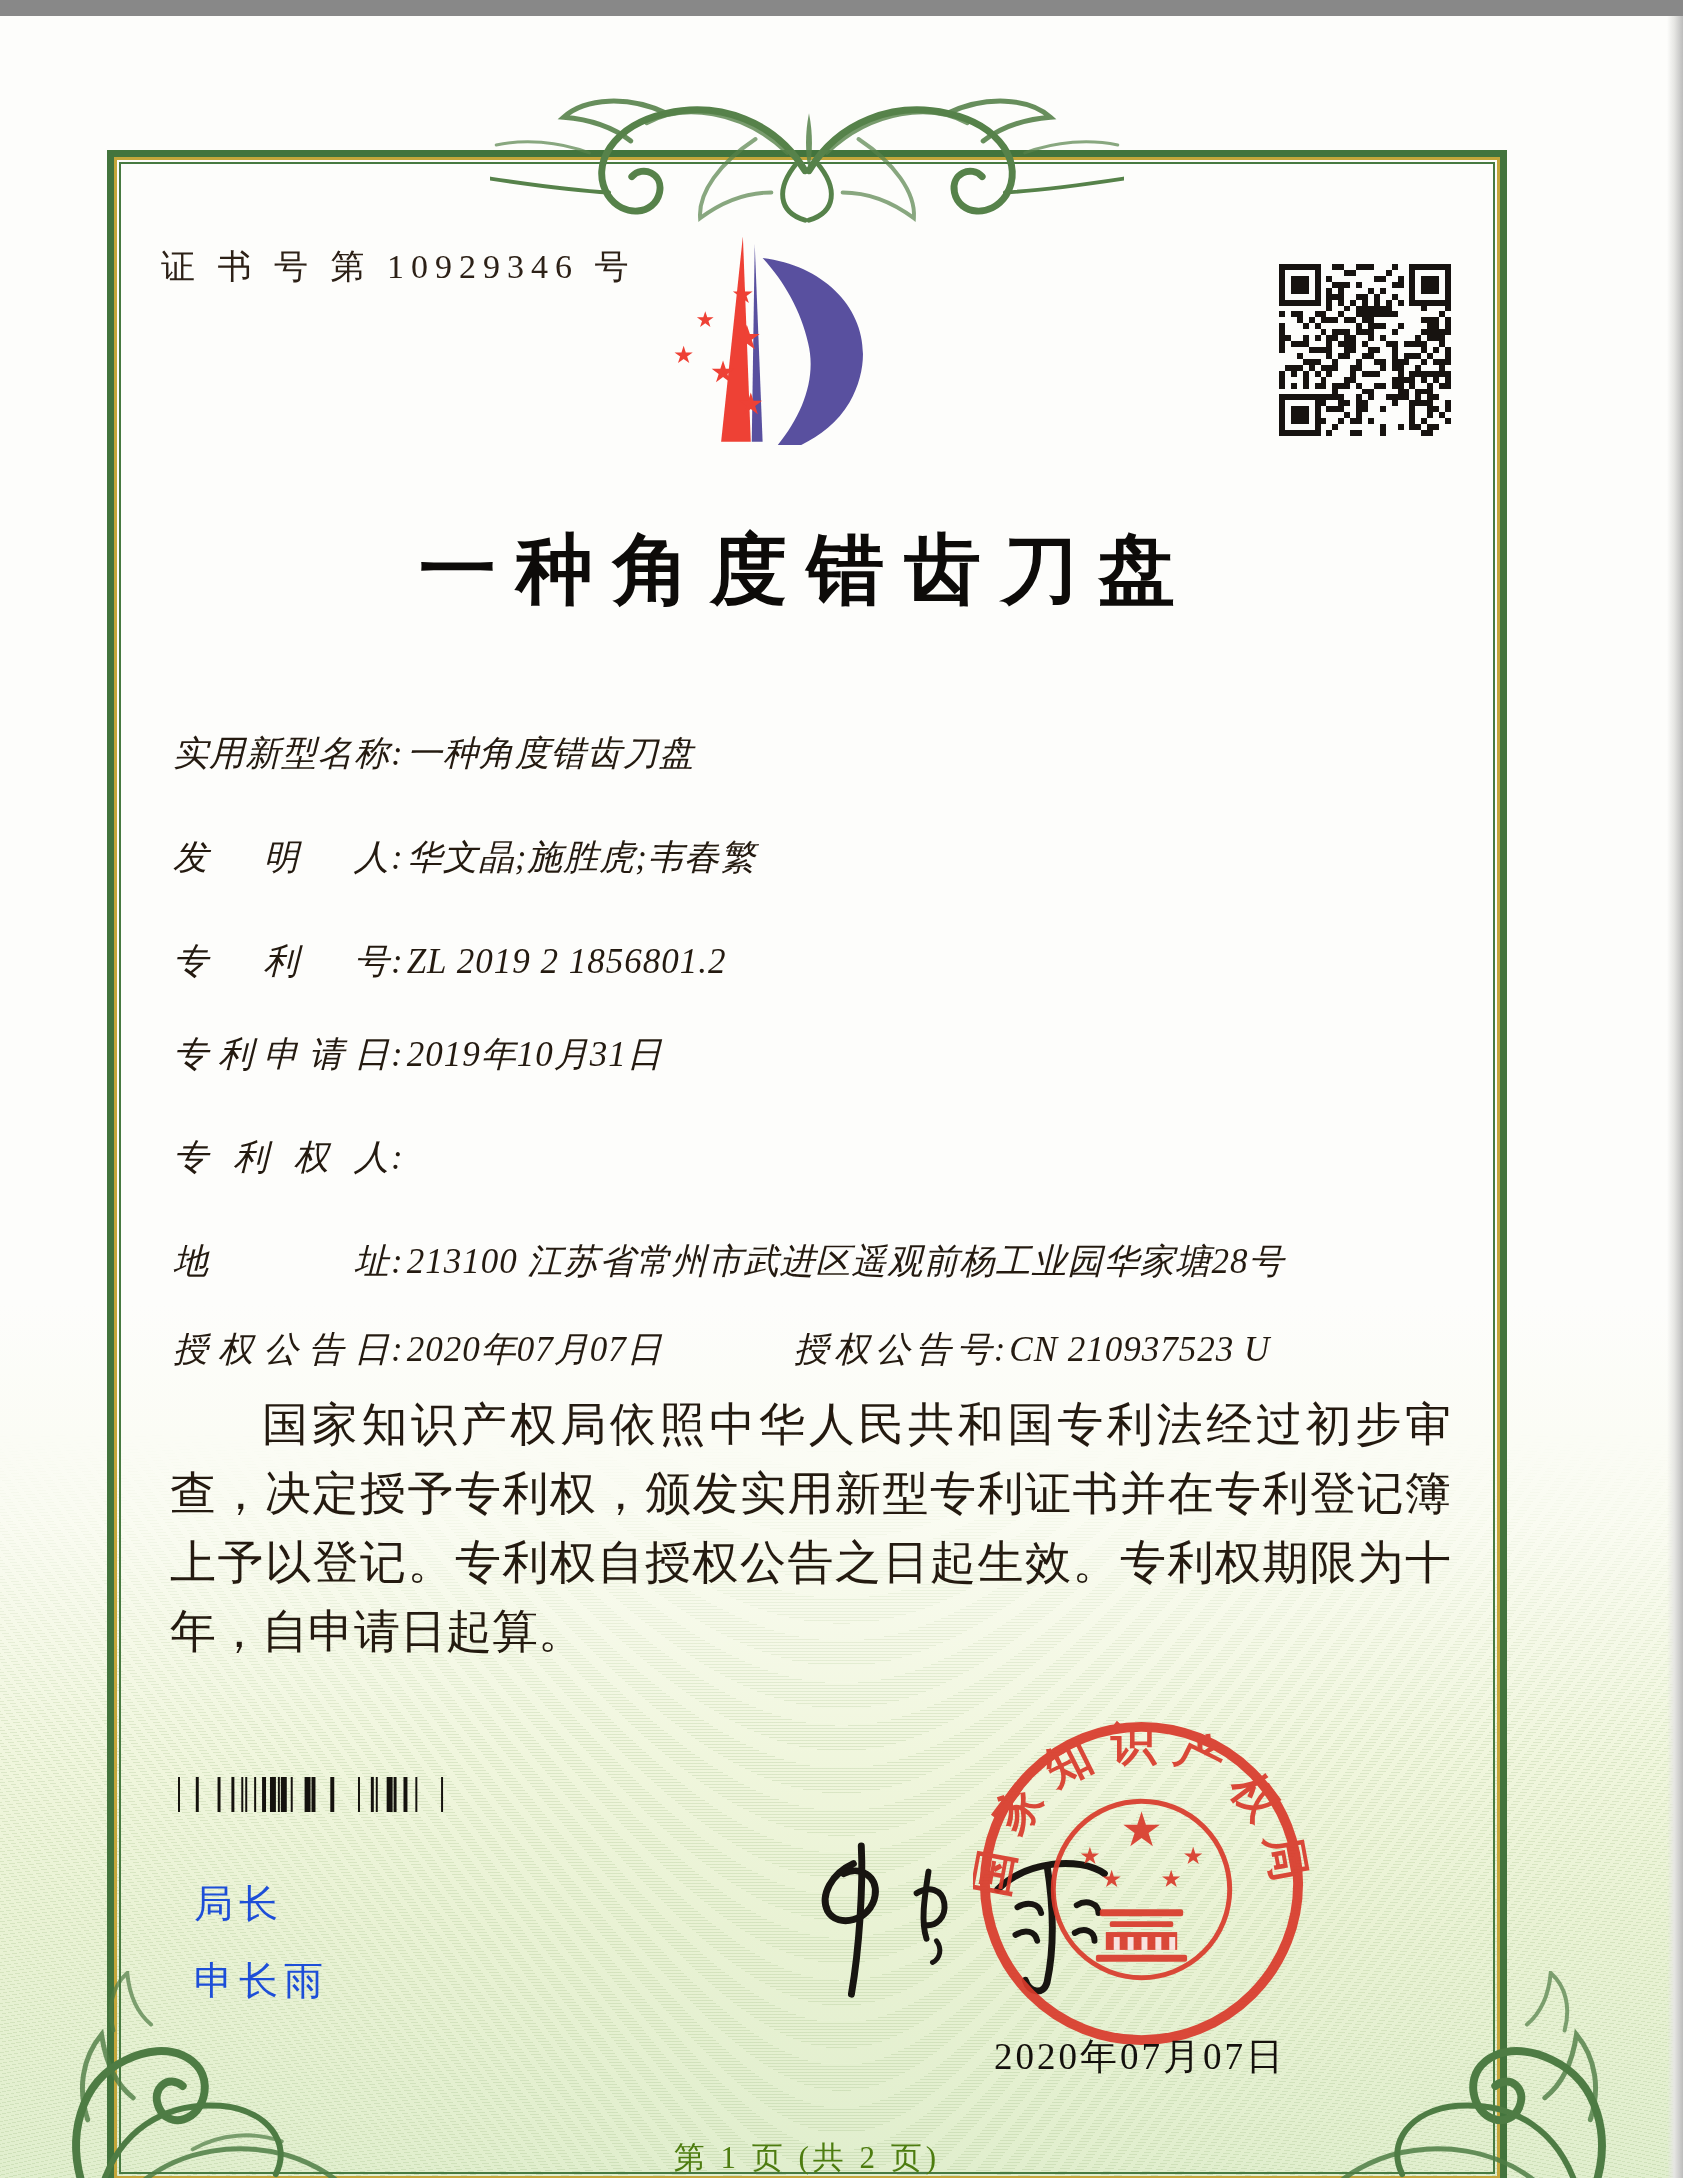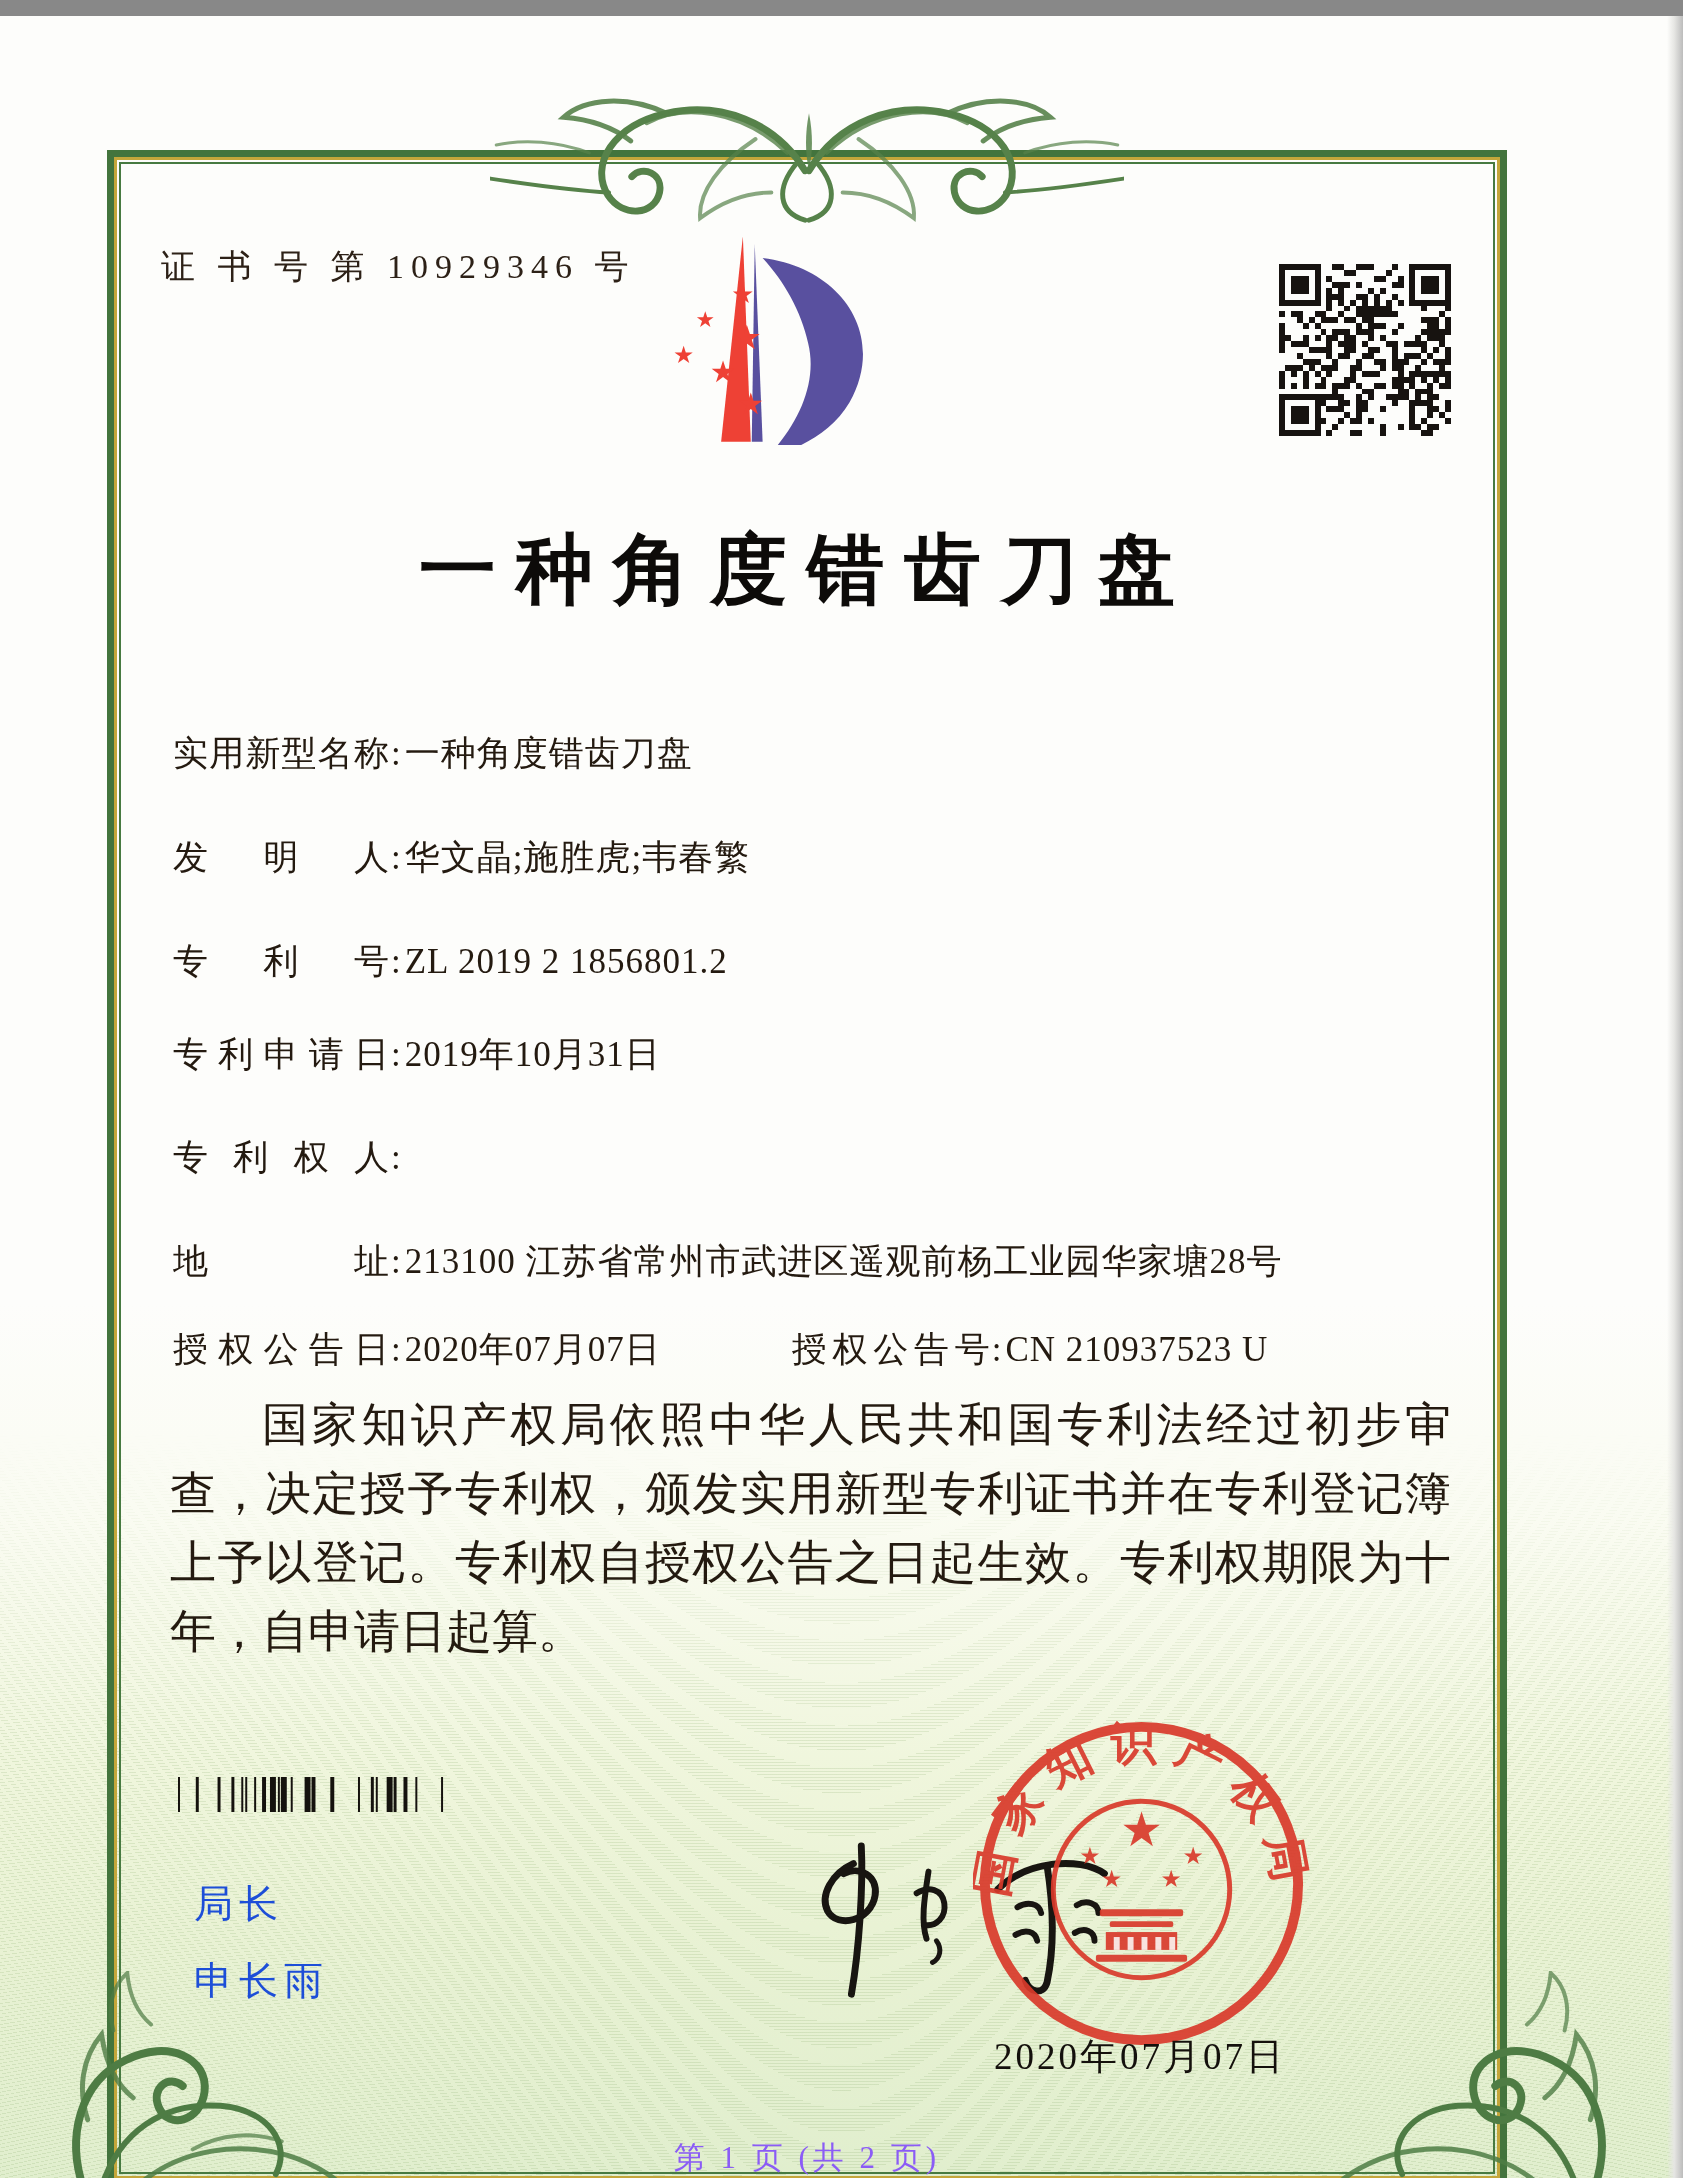--- a/index.html
+++ b/index.html
@@ -26,39 +26,39 @@
   .frame-line{position:absolute;inset:5px;border:2px solid #477a41;}
   .orn{position:absolute;pointer-events:none;}
   
   .cert-no{position:absolute;left:161px;top:228px;font-size:34px;letter-spacing:7px;color:#2d2117;}
   .logo{position:absolute;left:648px;top:216px;width:252px;height:213px;}
   .qr{position:absolute;left:1279px;top:248px;width:172px;height:172px;}
   .title{position:absolute;left:107px;width:1400px;top:503px;text-align:center;
     font-size:77px;font-weight:bold;letter-spacing:20px;color:#0d0b09;}
   
   .fields{position:absolute;left:173px;top:714px;width:1287px;font-size:35px;}
-  .row{display:flex;align-items:flex-end;height:48px;line-height:48px;white-space:nowrap;}
+  .row{display:flex;align-items:flex-end;height:48px;line-height:48px;white-space:nowrap;font-style:italic;}
   .m57{margin-bottom:56px}.m56{margin-bottom:55px}.m45{margin-bottom:45px}.m40{margin-bottom:40px}
   .lbl{display:inline-block;width:216px;text-align:justify;text-align-last:justify;}
   .lbl2{display:inline-block;width:198px;text-align:justify;text-align-last:justify;margin-left:131px;}
   .colon{margin:0 4px 0 2px;}
   .val{letter-spacing:1px;}
   
   .body-text{position:absolute;left:170px;top:1374px;width:1281px;
     font-size:46px;line-height:69px;text-align:justify;}
   .body-text p{margin:0;text-indent:2em;}
   
   .barcode{position:absolute;left:178px;top:1761px;width:269px;height:35px;}
   .signer{position:absolute;left:194px;top:1849px;font-size:39px;line-height:77px;
     font-family:"Liberation Sans","DejaVu Sans",sans-serif;color:#1d4ed8;letter-spacing:6px;}
   .signature{position:absolute;left:792px;top:1822px;width:356px;height:168px;}
   .seal{position:absolute;left:973px;top:1699px;width:337px;height:337px;}
   .seal-date{position:absolute;left:994px;top:2016px;font-size:37px;letter-spacing:3px;color:#14100c;}
   .footer{position:absolute;left:107px;width:1400px;top:2121px;text-align:center;
-    font-size:31px;letter-spacing:4px;color:#8b5cf6;}
+    font-size:31px;letter-spacing:4px;color:#4d7c0f;}
 </style>
 </head>
 <body>
 
 <div class="page">
 
   <div class="tint"></div>
   <div class="waves"></div>
   <div class="scan-edge"></div>
 

